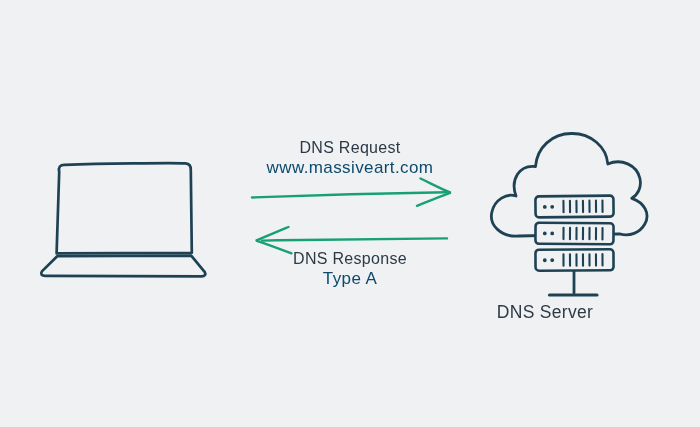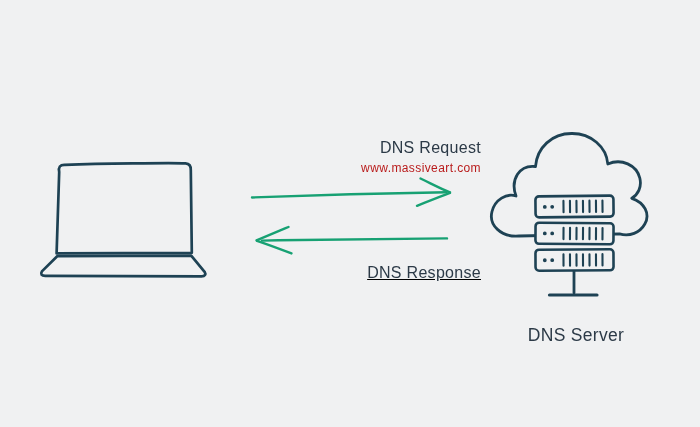--- a/index.html
+++ b/index.html
@@ -21,41 +21,41 @@
   .node-label {
     position: absolute;
     color: #2c3a47;
     font-size: 17.5px;
     font-weight: 500;
     letter-spacing: 0.3px;
     text-align: center;
     white-space: nowrap;
   }
   .client-label  { left: 43px;  top: 286px; width: 160px; }
-  .server-label  { left: 496px; top: 302px; width: 160px; margin-top: 23px; }
+  .server-label  { left: 465px; top: 302px; width: 160px; }
 
   .msg-block {
     position: absolute;
     width: 262px;
-    text-align: right;
+    text-align: center;
     white-space: nowrap;
   }
   .request-block  { left: 219px; top: 137px; }
-  .response-block { left: 219px; top: 262px; text-decoration: underline; }
+  .response-block { left: 219px; top: 248px; }
 
   .msg-title {
     color: #2c3a47;
     font-size: 16px;
     font-weight: 500;
     letter-spacing: 0.3px;
     line-height: 21px;
   }
   .msg-green {
-    color: #b91c1c;
-    font-size: 12px;
+    color: #0c4a6e;
+    font-size: 17px;
     font-weight: 500;
     letter-spacing: 0.4px;
     line-height: 20.5px;
   }
 
   .ink    { stroke: #1e4254; fill: none; stroke-linecap: round; stroke-linejoin: round; }
   .ink-fill { fill: #1e4254; stroke: none; }
   .rack   { fill: #f0f1f2; stroke: #1e4254; }
   .green  { stroke: #17a173; fill: none; stroke-linecap: round; stroke-linejoin: round; }
 </style>
@@ -161,15 +161,16 @@
     </g>
   </svg>
 
   <div class="msg-block request-block">
     <div class="msg-title">DNS Request</div>
     <div class="msg-green">www.massiveart.com</div>
   </div>
 
   <div class="msg-block response-block">
     <div class="msg-title">DNS Response</div>
+    <div class="msg-green">Type A</div>
   </div>
 
 </div>
 
 </body></html>

